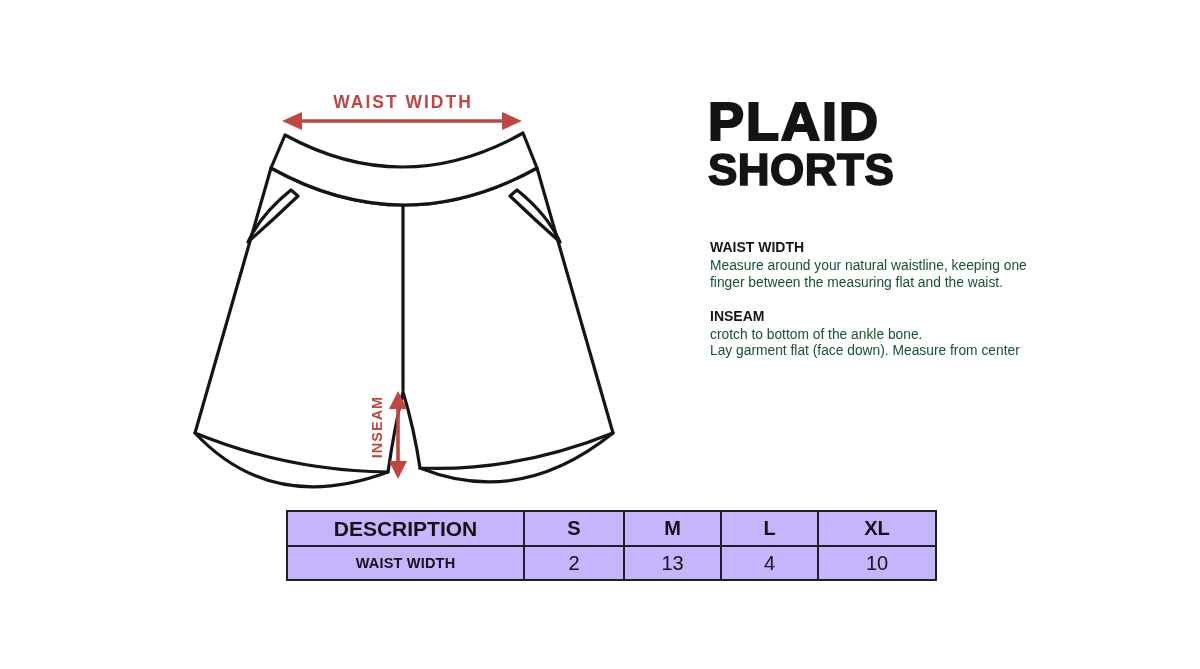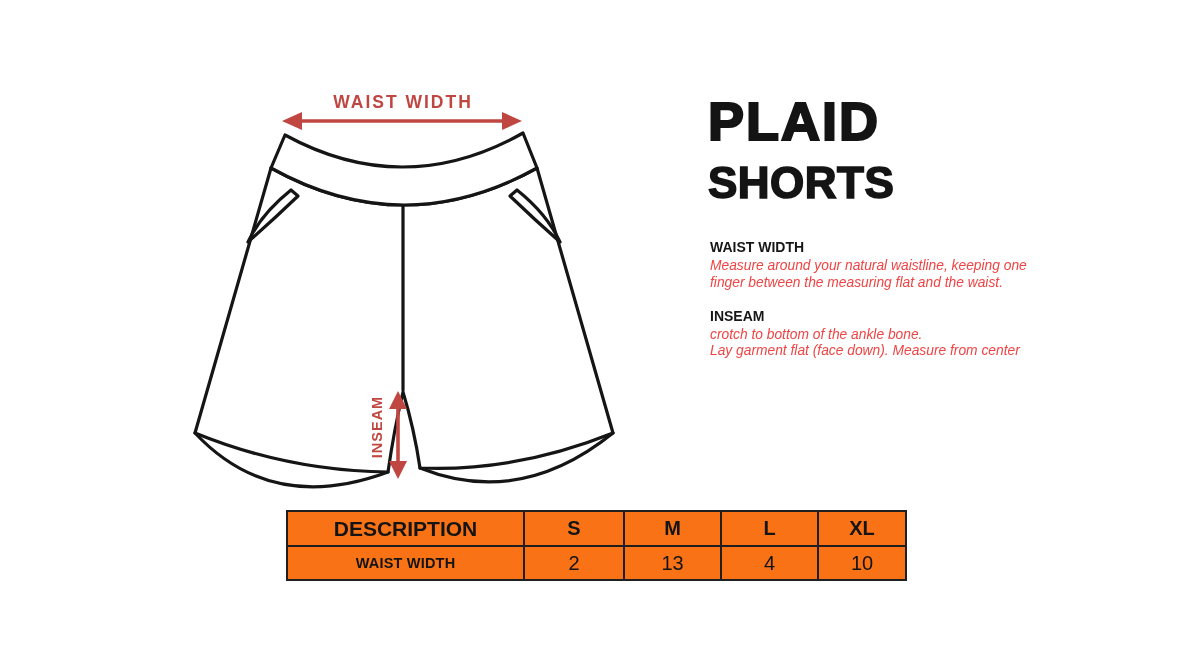--- a/index.html
+++ b/index.html
@@ -35,42 +35,42 @@
     line-height:18px;
   }
 
   
   .title-block{left:708px;top:92px;}
   .title-line1{
     font-size:54px;line-height:58px;font-weight:bold;
     letter-spacing:2px;-webkit-text-stroke:2.2px var(--ink);
   }
   .title-line2{
-    font-size:44px;line-height:40px;font-weight:bold;margin-top:13px;
+    font-size:44px;line-height:40px;font-weight:bold;margin-top:0;
     letter-spacing:0.5px;-webkit-text-stroke:1.6px var(--ink);
   }
 
   
   .guide{left:710px;top:239px;width:370px;}
   .guide-section + .guide-section{margin-top:16px;}
   .guide-heading{font-size:14px;font-weight:bold;margin:0 0 3px 0;color:#161616;}
-  .guide-line{font-size:13.8px;line-height:16.8px;color:#ef4444;font-style:italic;}
+  .guide-line{font-size:13.8px;line-height:16.8px;color:#14532d;}
 
   
   .size-table-wrap{left:286px;top:510px;}
   table.size-table{border-collapse:collapse;table-layout:fixed;}
   .size-table td{
     border:2px solid #1f1f1f;text-align:center;vertical-align:middle;
-    padding:0;background:#f97316;
+    padding:0;background:#c4b5fd;
   }
   .col-desc{width:237px;}
   .col-s{width:100px;}
   .col-m{width:97px;}
   .col-l{width:97px;}
-  .col-xl{width:88px;}
+  .col-xl{width:118px;}
   .row-h{height:35px;}
   .row-b{height:34px;}
   .desc-header{font-size:21px;font-weight:bold;}
   .size-header{font-size:20px;font-weight:bold;}
   .row-label{font-size:14.5px;font-weight:bold;letter-spacing:0.2px;}
   .value-cell{font-size:20px;}
 </style>
 </head>
 <body>
 

